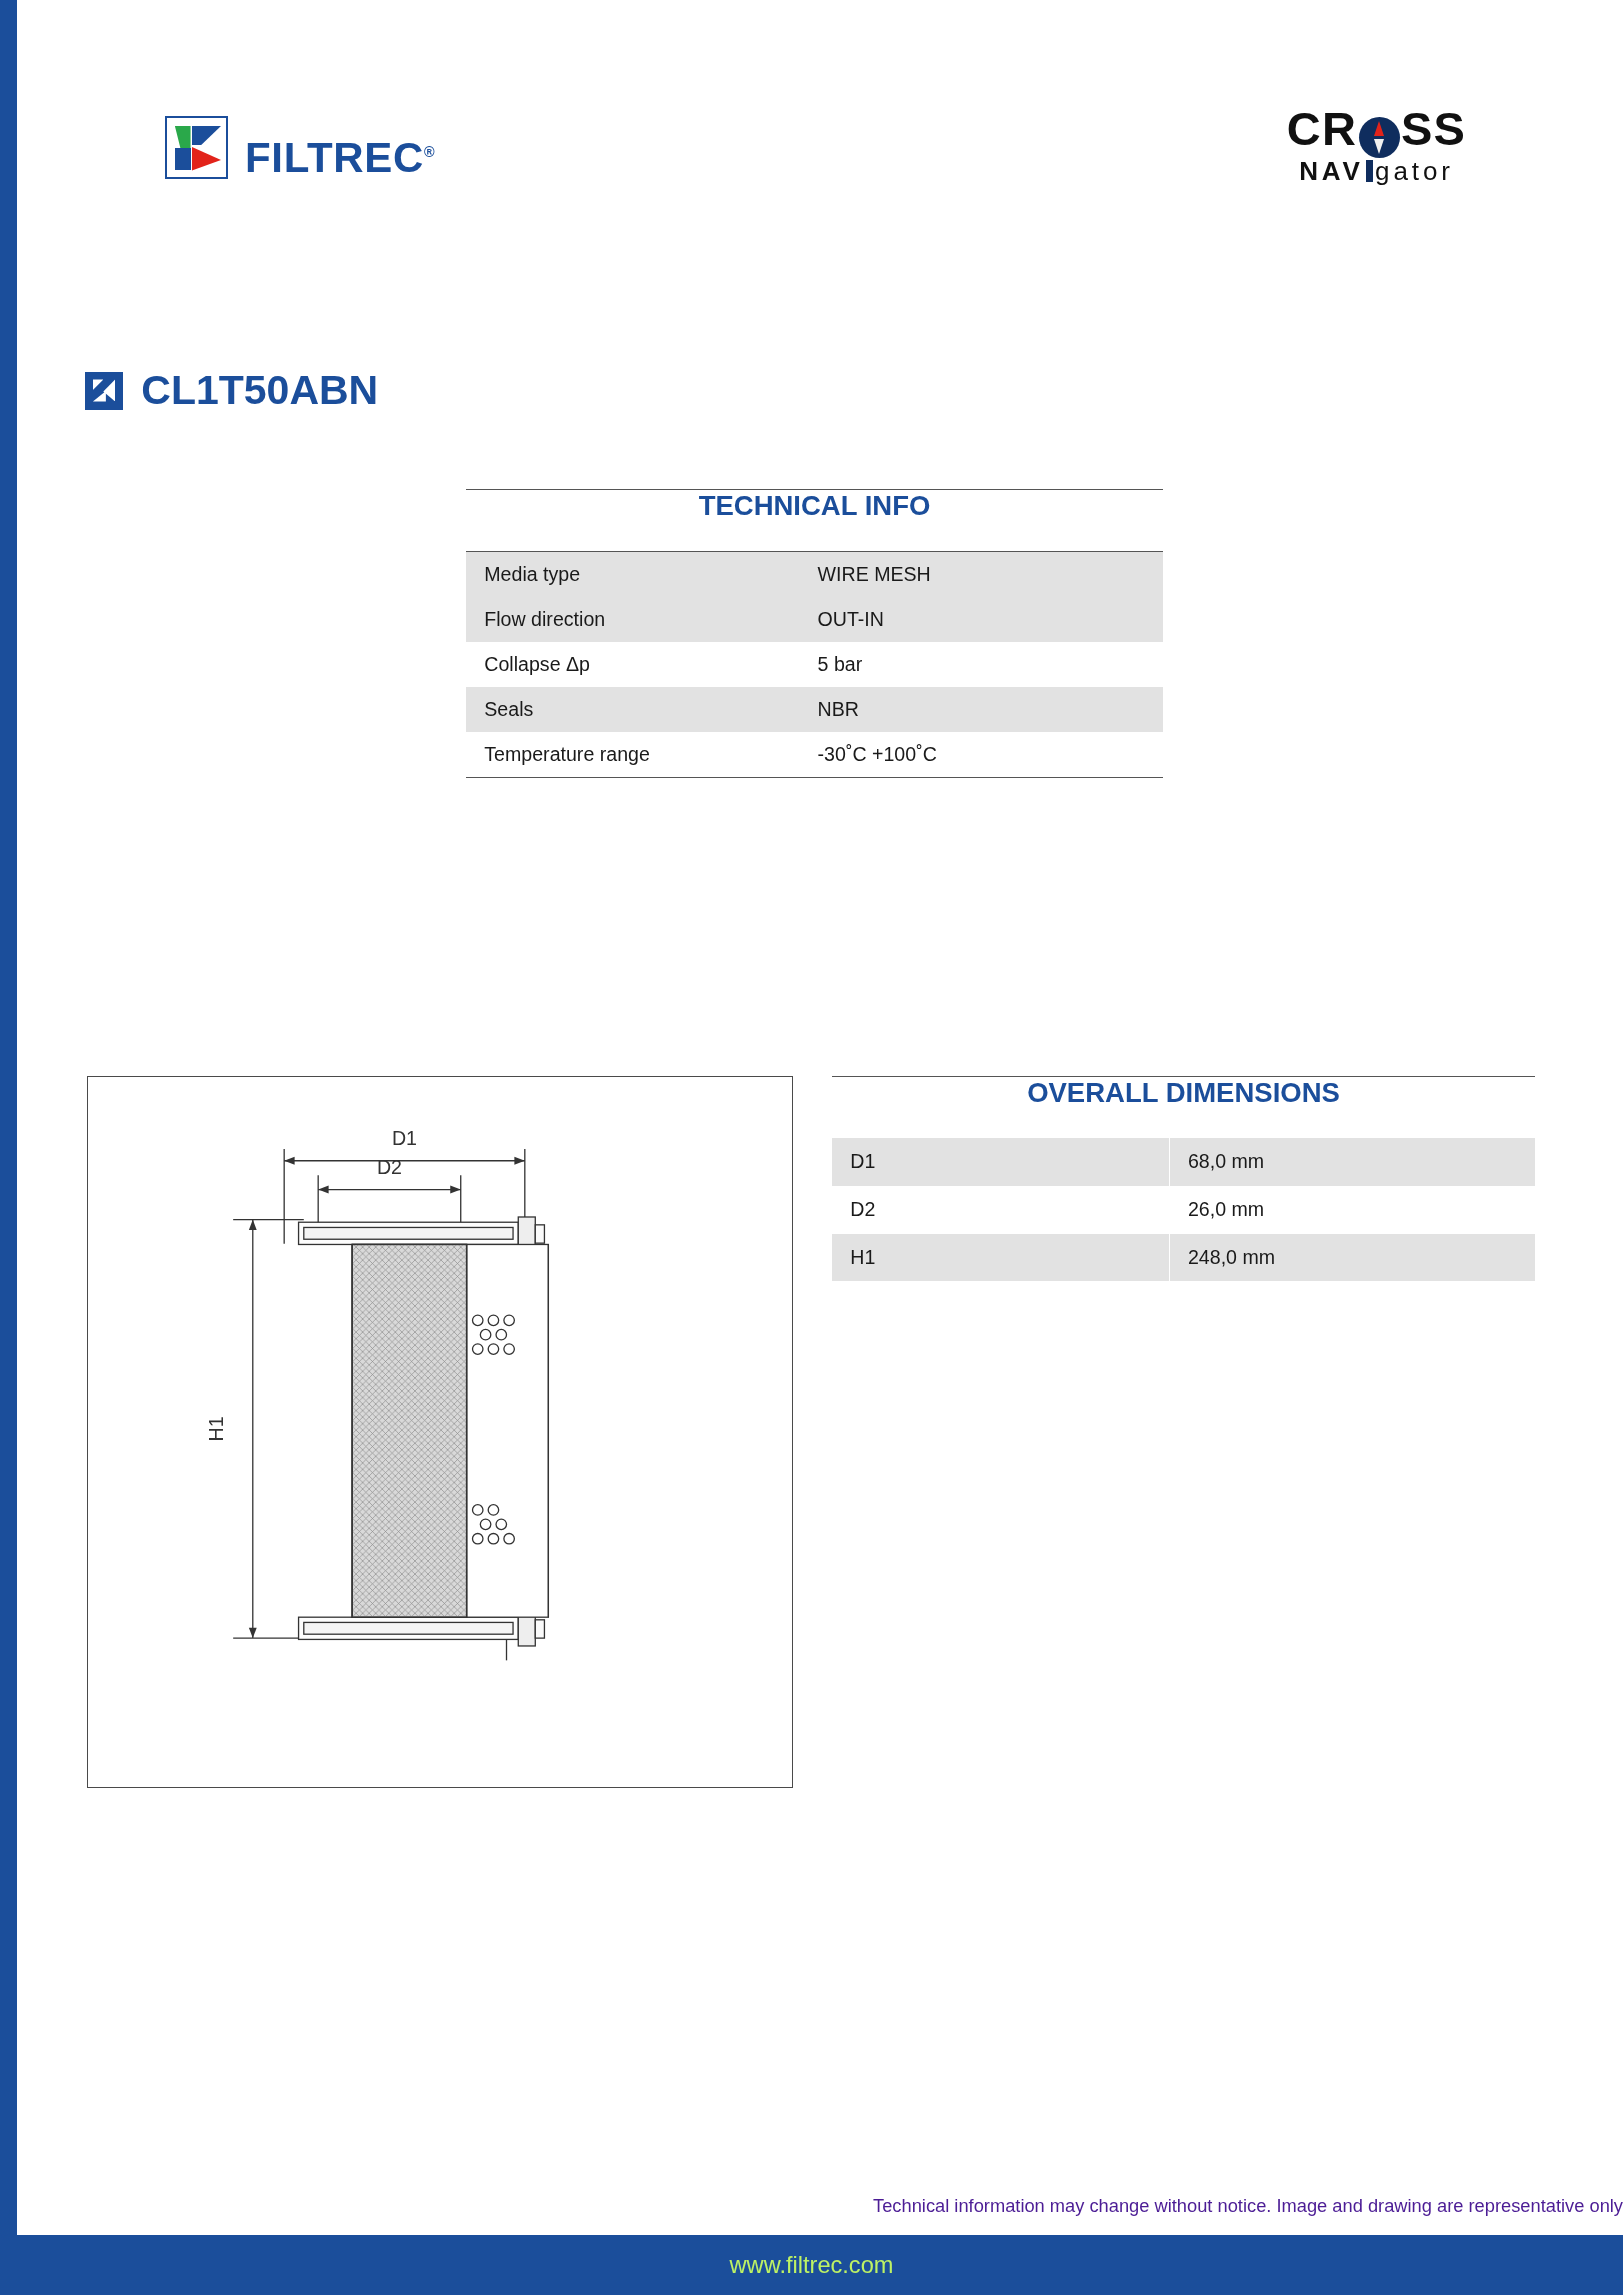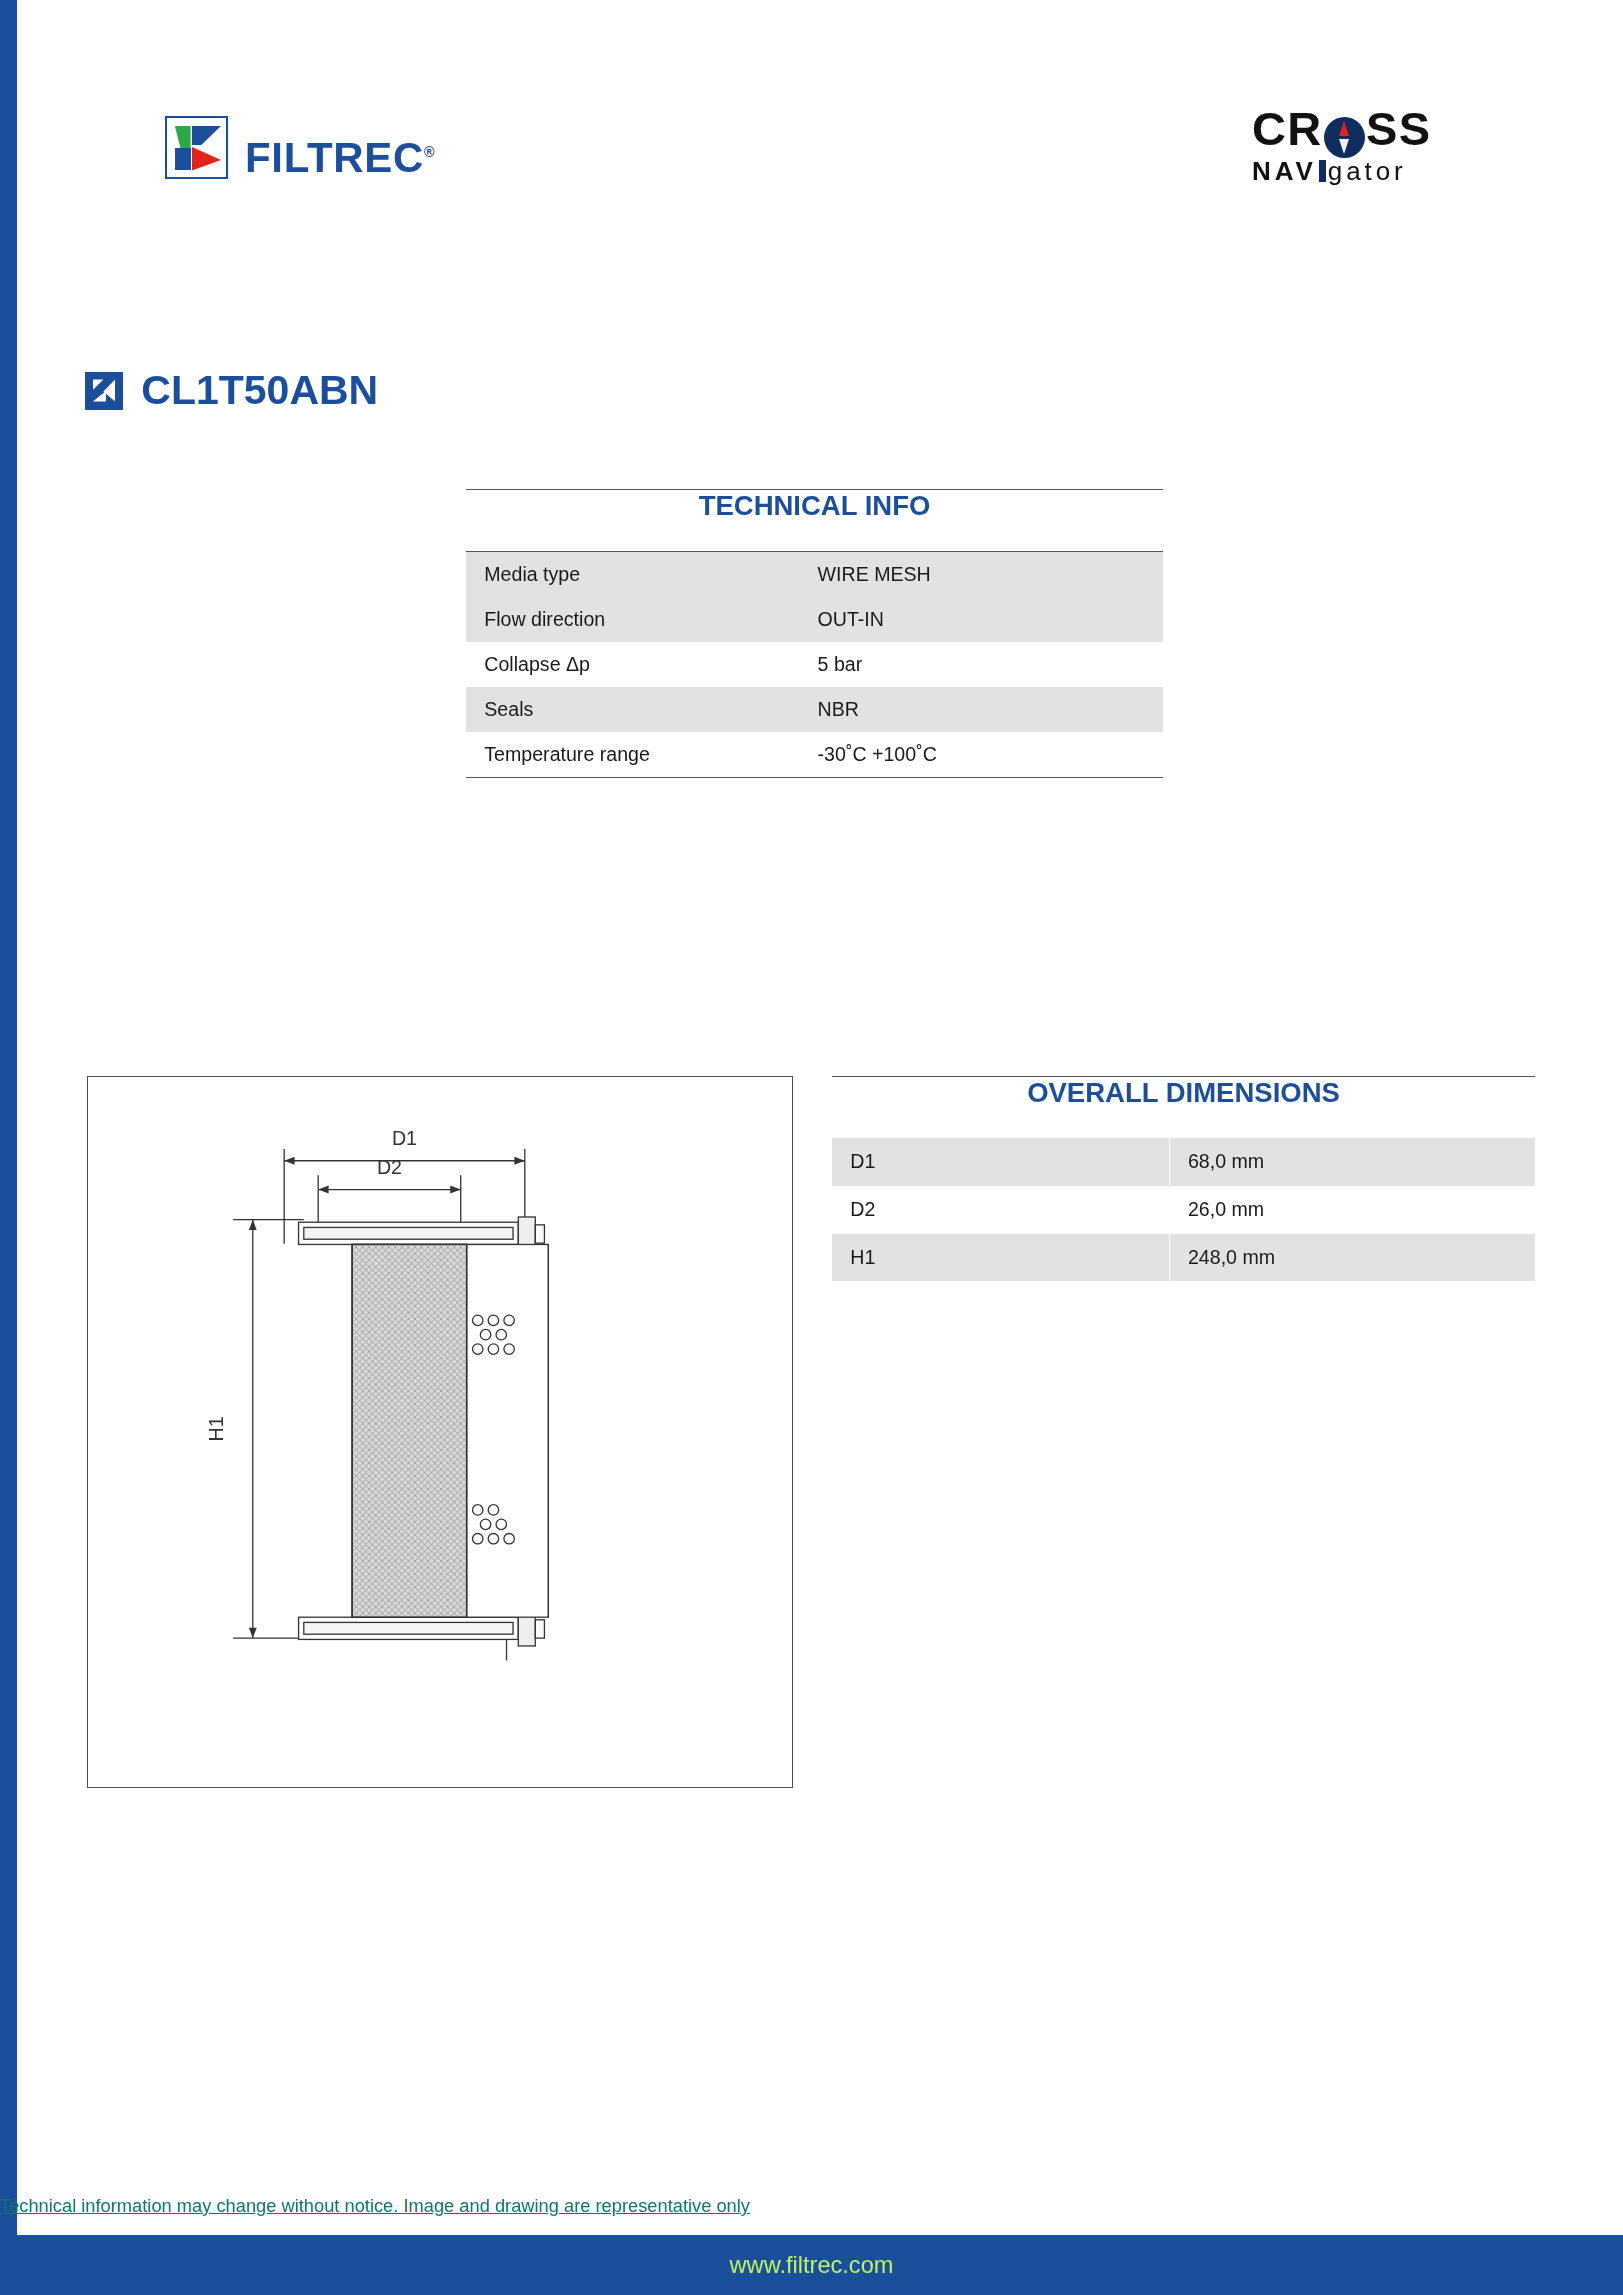--- a/index.html
+++ b/index.html
@@ -79,20 +79,21 @@
     color: #1b4e9b;
     vertical-align: super;
     font-weight: bold;
   }
 
   .cross-logo {
     position: absolute;
     right: 122px;
     top: 105px;
     width: 249px;
+    text-align: center;
   }
   .cross-top {
     font-size: 47px;
     font-weight: bold;
     color: #111111;
     letter-spacing: 1.3px;
     line-height: 1;
     position: relative;
     display: inline-block;
   }
@@ -257,24 +258,23 @@
   table.dims tr.band td { background: #e2e2e2; }
   table.dims td.k { width: 337px; border-right: 1.3px solid #ffffff; }
   table.dims td.v { width: 366px; }
 
   
   .footer-note {
     position: absolute;
     left: 0;
     top: 2195px;
     width: 1623px;
-    text-align: left;
+    text-align: right;
     font-size: 18.3px;
-    color: #0f766e;
-    text-decoration: underline;
+    color: #4c1d95;
   }
   .footer-bar {
     position: absolute;
     left: 0;
     bottom: 0;
     width: 1623px;
     height: 60px;
     background: #1b4e9b;
     display: flex;
     align-items: center;

